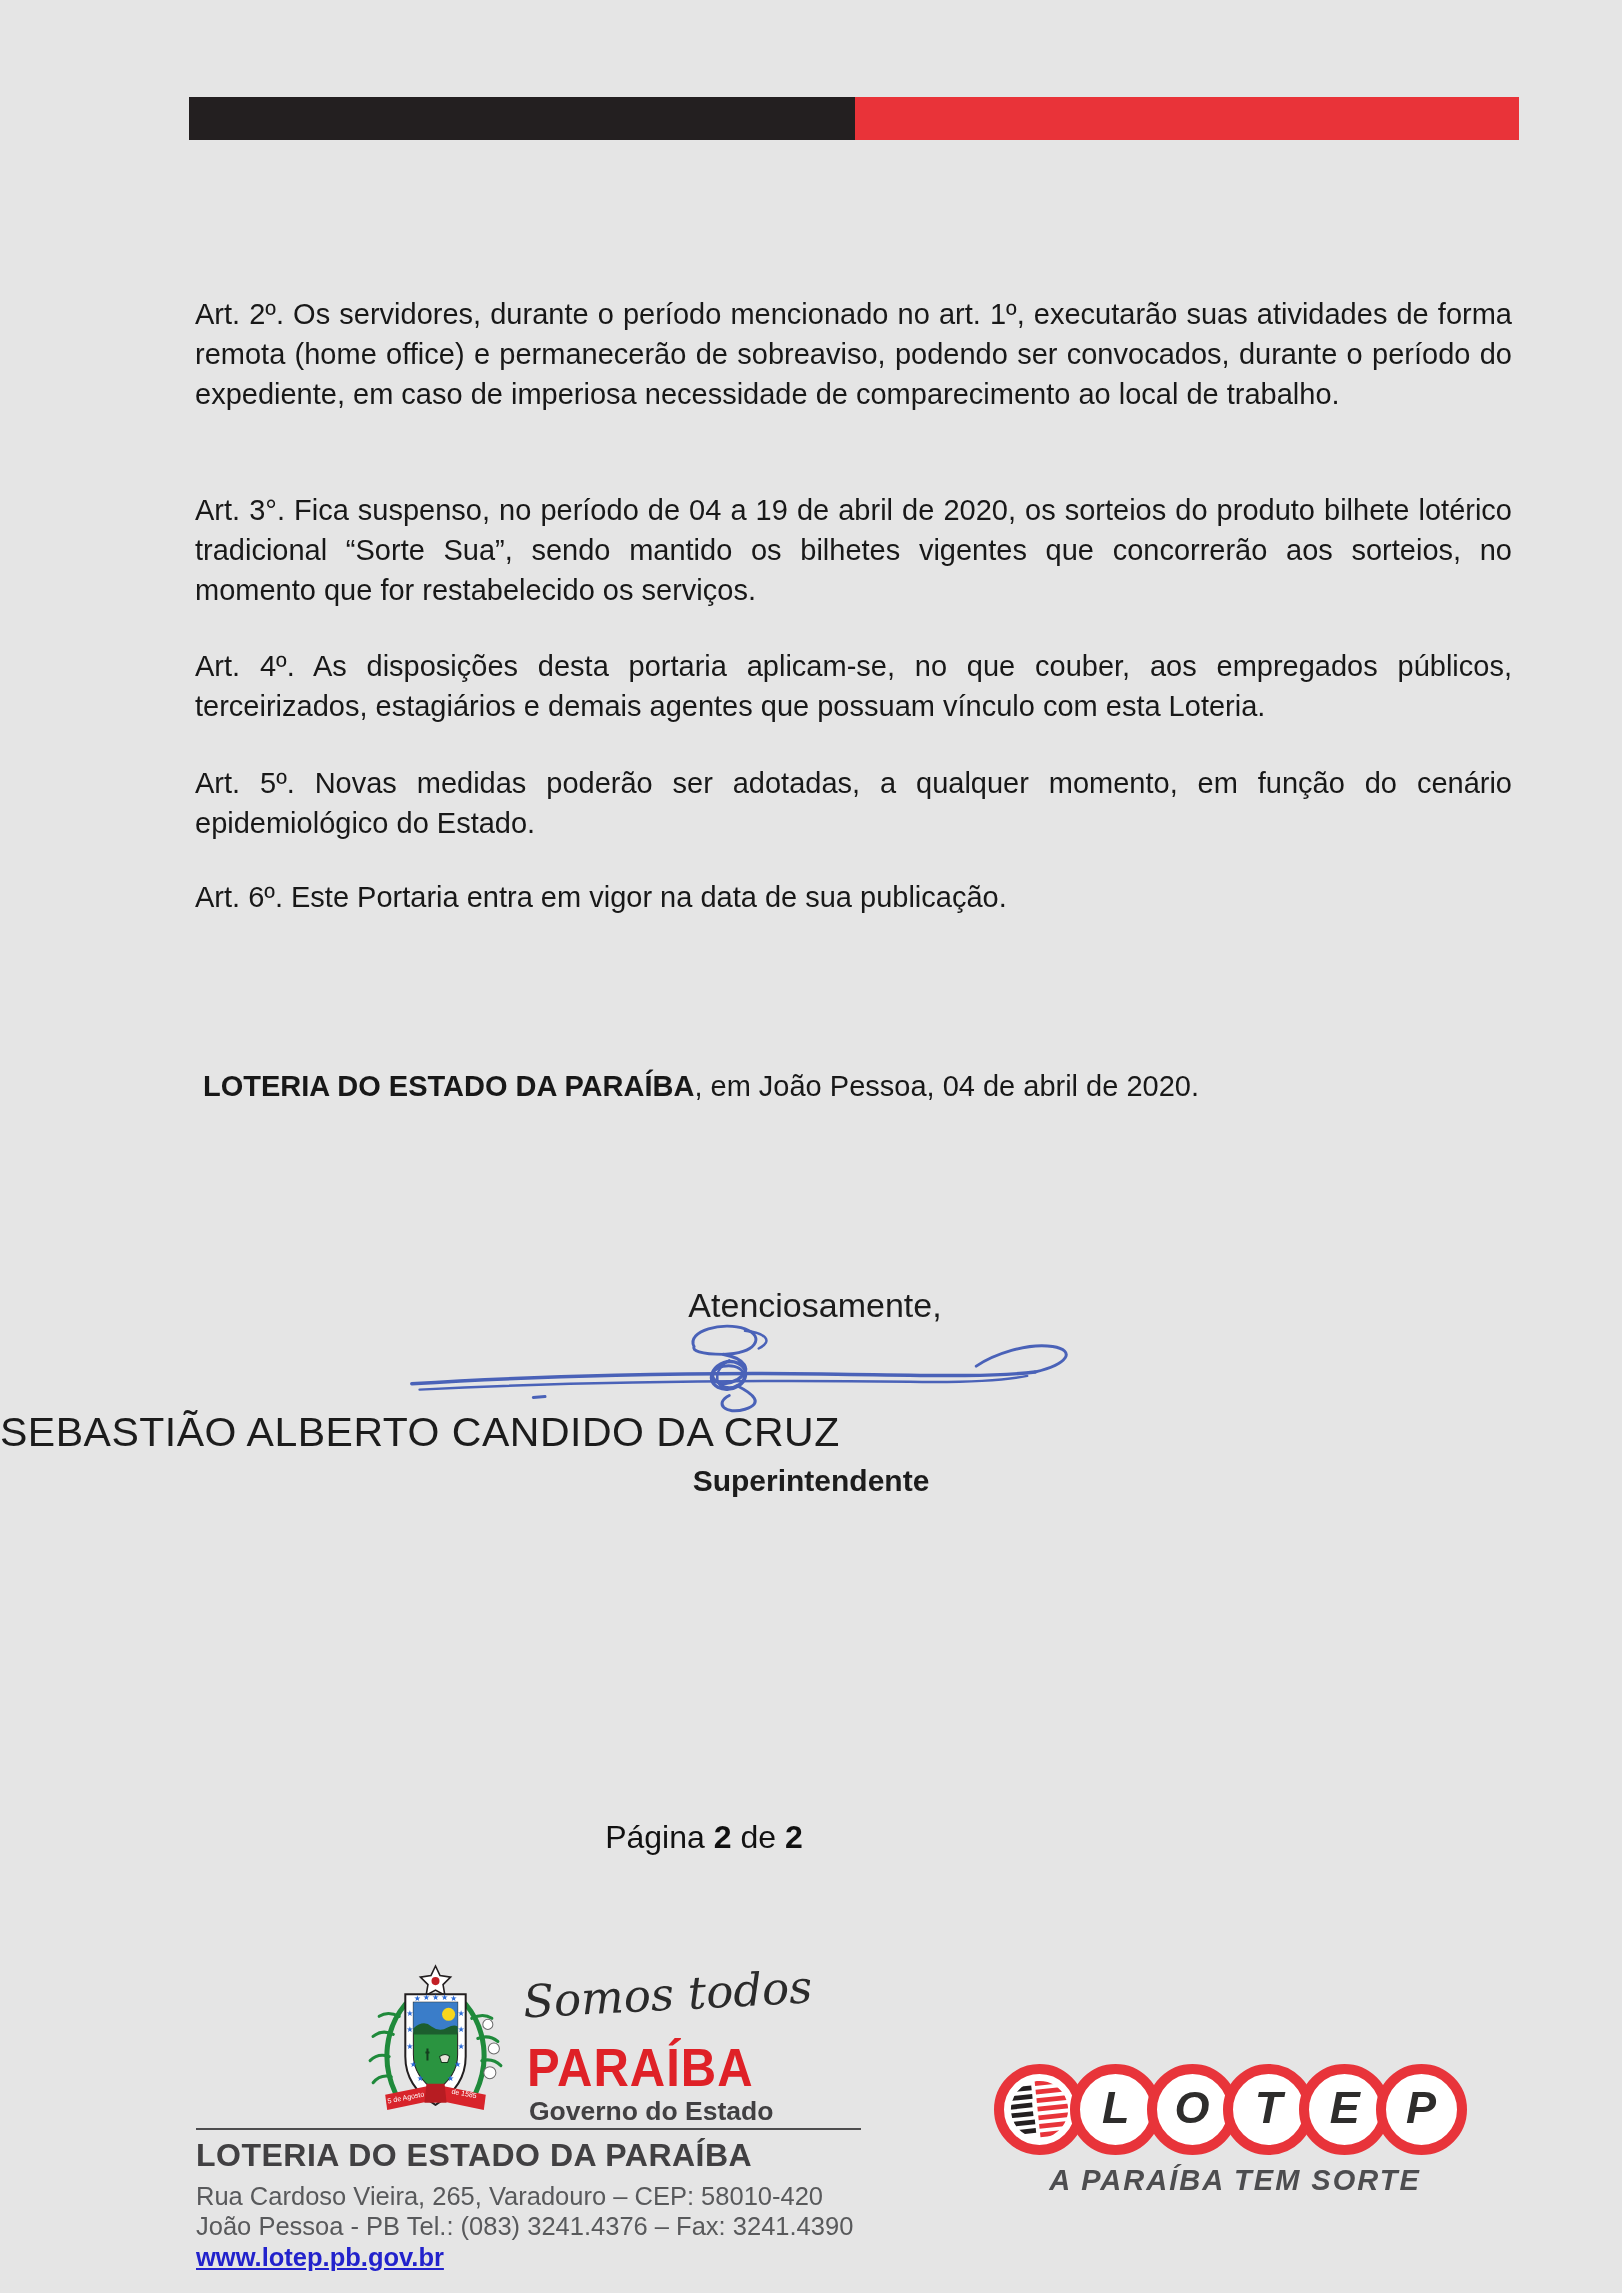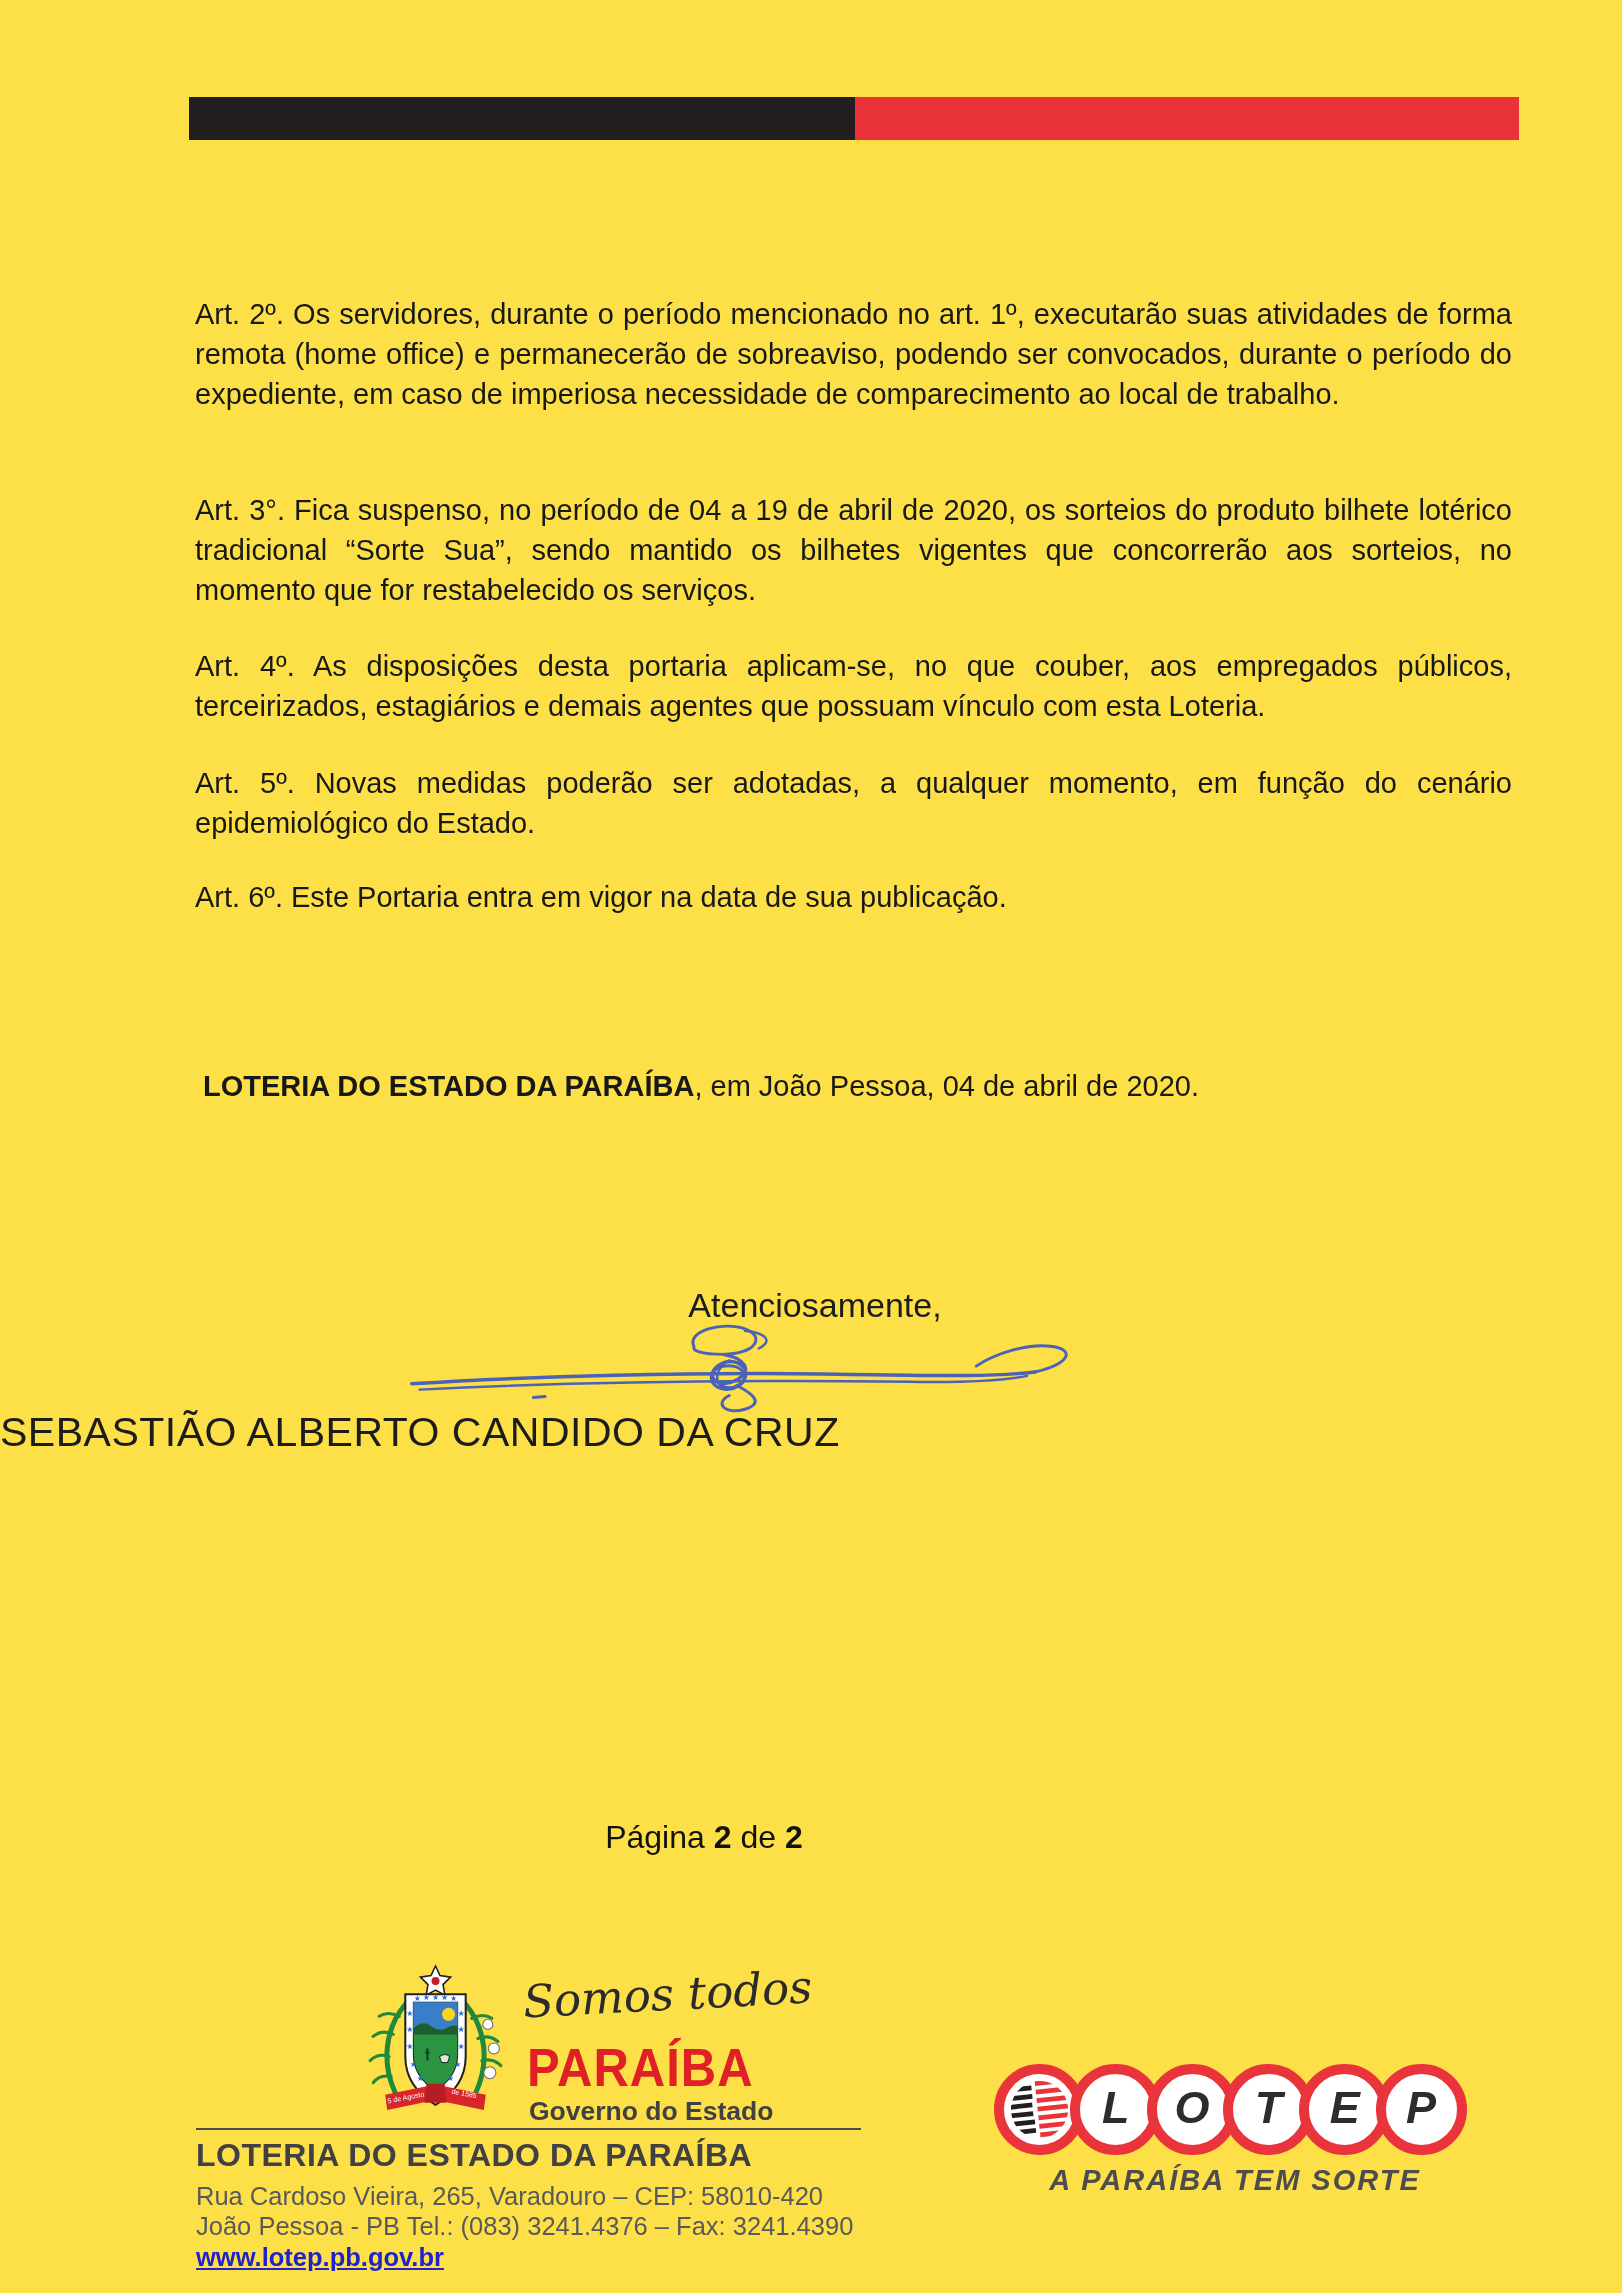--- a/index.html
+++ b/index.html
@@ -1,16 +1,16 @@
 <!DOCTYPE html>
 <html lang="pt"><head>
 <meta charset="utf-8">
 <style>
   html,body{margin:0;padding:0;background:#ffffff;}
-  .page{position:relative;width:1622px;height:2294px;background:#fde047;overflow:hidden;
+  .page{position:relative;width:1622px;height:2294px;background:#e5e5e5;overflow:hidden;
         font-family:"Liberation Sans",sans-serif;color:#161616;}
 
   
   .topbar{position:absolute;left:189px;top:97px;width:1330px;height:43px;display:flex;}
   .topbar .seg-black{width:666px;height:100%;background:#231f20;}
   .topbar .seg-red{flex:1;height:100%;background:#e93339;}
 
   
   .para{position:absolute;left:195px;width:1317px;margin:0;
         font-size:29px;line-height:40px;text-align:justify;color:#181818;}
@@ -100,20 +100,21 @@
         <path d="M336 40 C322 48 318 64 334 70" stroke-width="2.5"></path>
 
         <path d="M344 66 C360 74 372 84 352 90 C332 96 320 84 336 76" stroke-width="3"></path>
 
         <path d="M136 78 L148 77" stroke-width="3"></path>
       </g>
     </svg>
   </div>
 
   <div class="sig-name">SEBASTIÃO ALBERTO CANDIDO DA CRUZ</div>
+  <div class="sig-role">Superintendente</div>
 
   <div class="pagination">
     <span class="pre">Página</span><span class="num">2</span><span class="mid">de</span><span class="num">2</span>
   </div>
 
   <svg class="coat" width="145" height="159" viewBox="0 0 140 158">
 
     <path d="M70 2 L74.5 11.5 L85 13 L77.5 20.5 L79.3 31 L70 26 L60.7 31 L62.5 20.5 L55 13 L65.5 11.5 Z" fill="#ffffff" stroke="#231f20" stroke-width="1.6"></path>
     <circle cx="70" cy="17" r="4" fill="#c22026"></circle>
 

